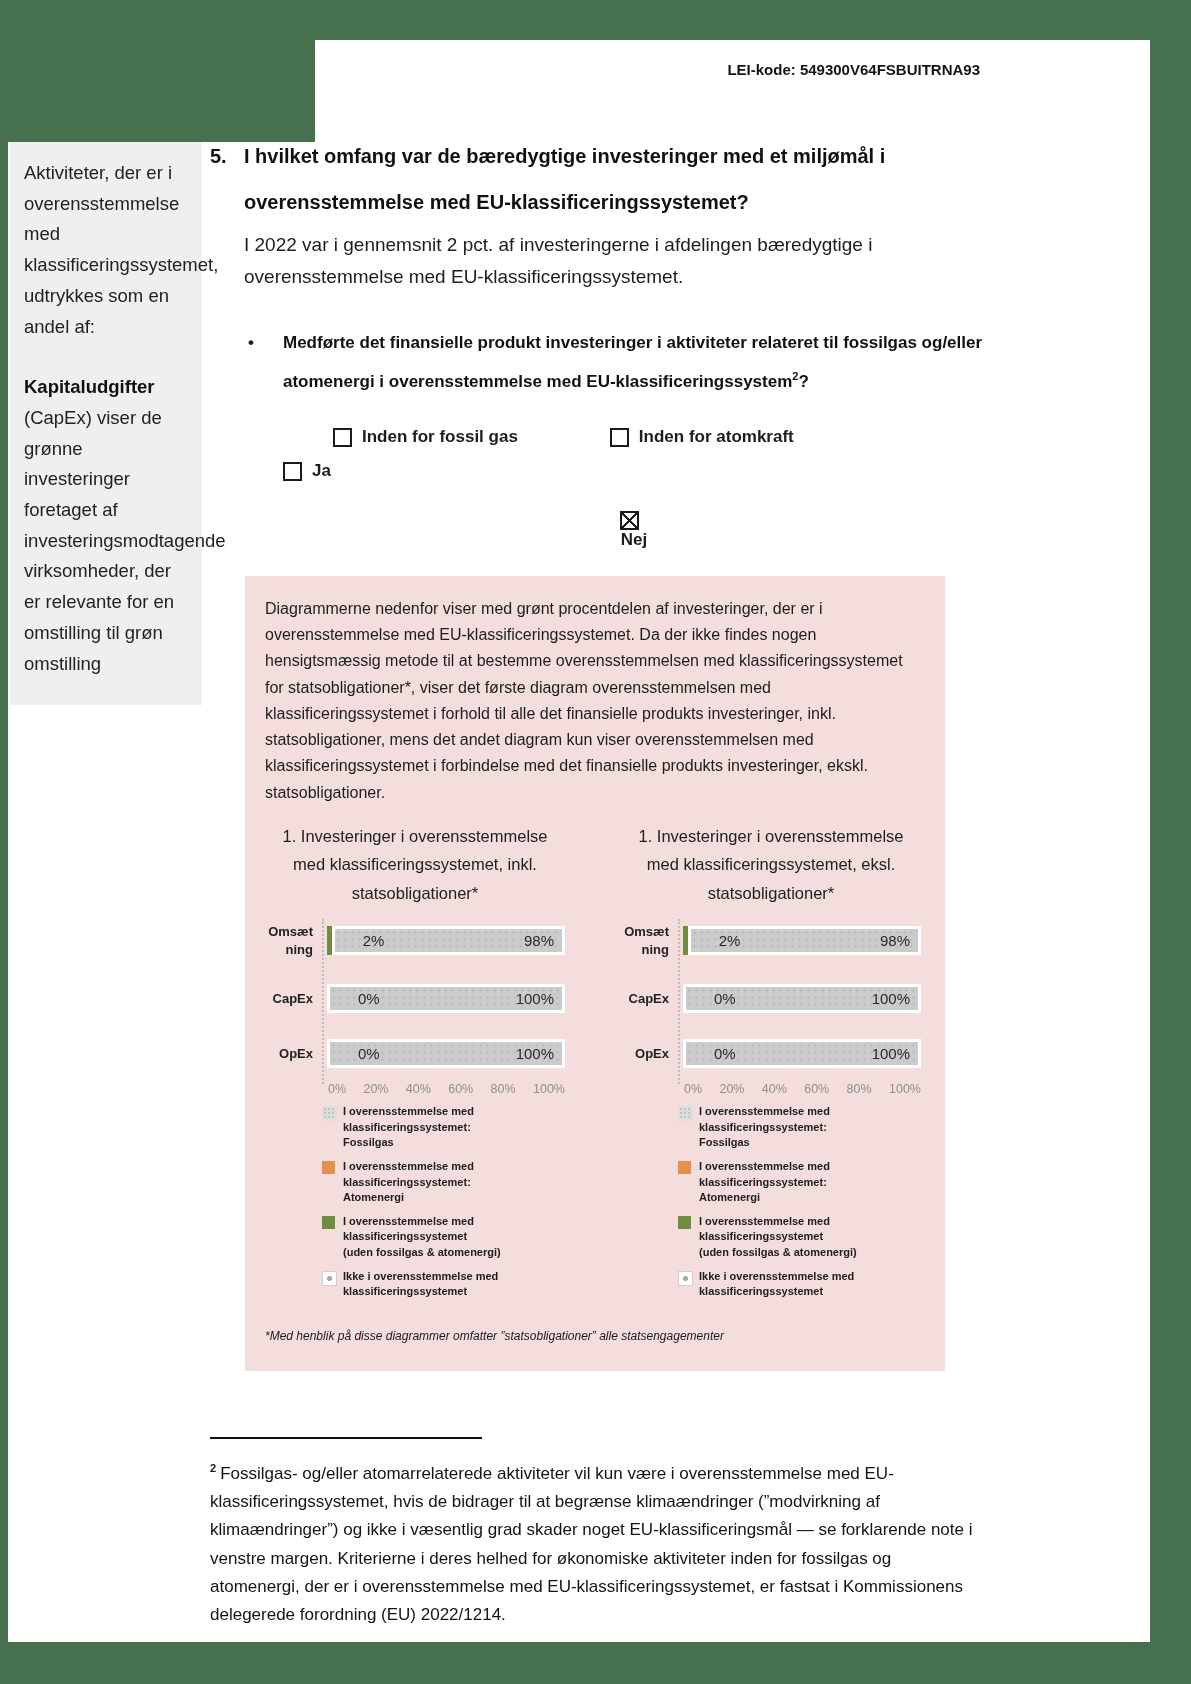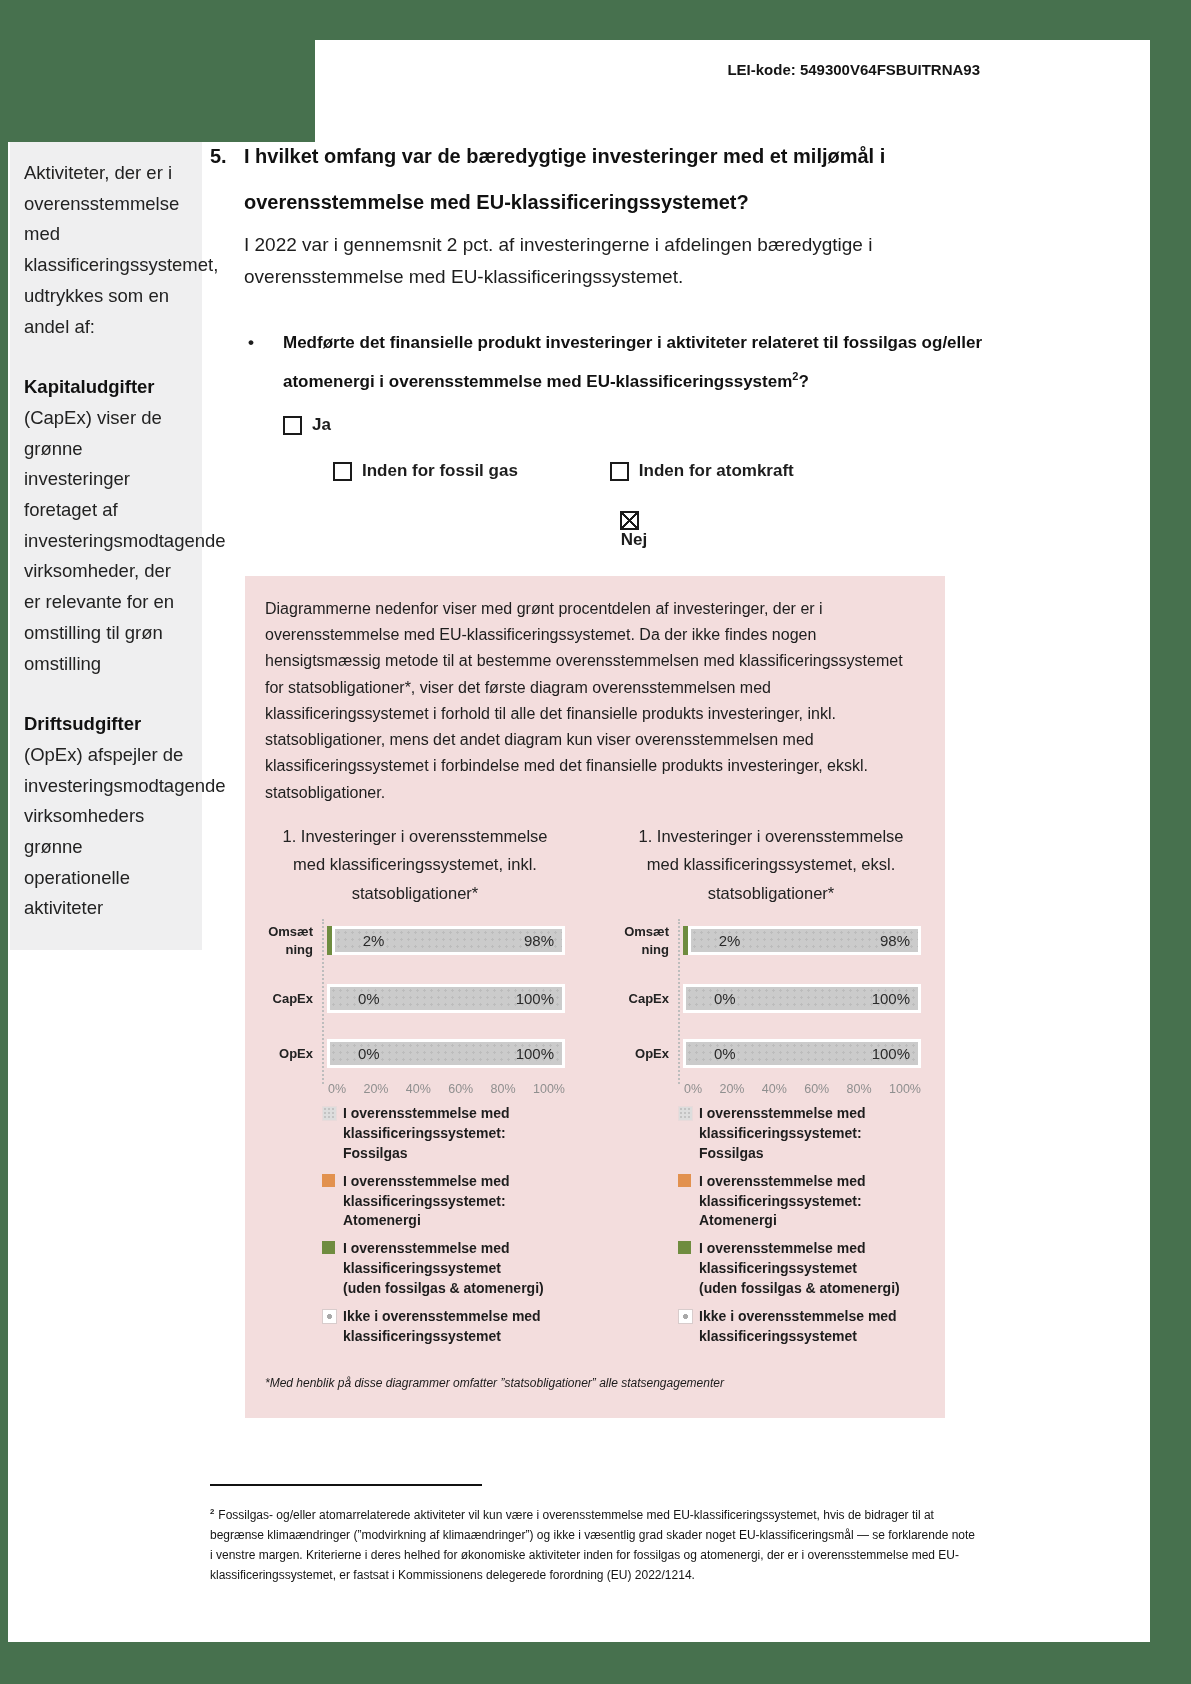--- a/index.html
+++ b/index.html
@@ -87,80 +87,79 @@
     font-size:15px;color:#2a2a2a;
   }
   .val-left{padding-left:28px;}
   .val-right{padding-right:8px;}
   .axis-row{
     display:flex;justify-content:space-between;
     margin:14px 0 6px 63px;font-size:12.5px;color:#8f8f8f;
   }
   .legend{margin:8px 0 0 57px;}
   .legend-item{display:grid;grid-template-columns:15px 1fr;column-gap:6px;margin-bottom:8px;}
-  .legend-text{font-size:14px;font-weight:700;line-height:1.42;color:#1d1d1d;}
+  .legend-text{font-size:11px;font-weight:700;line-height:1.42;color:#1d1d1d;}
   .sw{width:13px;height:13px;margin-top:2px;}
   .sw-fossil{
     background-color:#dddddd;
     background-image:radial-gradient(#c3c3c3 1px, transparent 1.2px);
     background-size:4px 4px;border:1px solid #e9dada;
   }
   .sw-atom{background:#e2914e;}
   .sw-green{background:#6f8c3f;}
   .sw-none{
     background:#ffffff;border:1px solid #d8cccc;
     background-image:radial-gradient(#a9a9a9 2.4px, transparent 2.7px);
     background-position:center;background-repeat:no-repeat;
   }
   .infobox-note{font-size:12px;font-style:italic;line-height:1.8;margin:18px 0 0 0;color:#1b1b1b;}
   
   .fn-divider{width:272px;border:none;border-top:2px solid #111;margin:66px 0 0 0;}
-  .footnote{margin:20px 0 7px 0;width:765px;font-size:12px;line-height:1.66;color:#141414;}
+  .footnote{margin:20px 0 7px 0;width:765px;font-size:17px;line-height:1.66;color:#141414;}
   .footnote sup{font-weight:700;margin-right:4px;}
 </style>
 </head>
 <body>
 
 <div class="page"></div>
 <div class="corner-green"></div>
 
 <div class="doc-header">
   <div>LEI-kode: 549300V64FSBUITRNA93</div>
 </div>
 
 <div class="sidebar">
   <p>Aktiviteter, der er i overensstemmelse med klassificeringssystemet, udtrykkes som en andel af:</p>
   <p><strong>Kapitaludgifter</strong> <span>(CapEx) viser de grønne investeringer foretaget af investeringsmodtagende virksomheder, der er relevante for en omstilling til grøn omstilling</span></p>
-  <p><strong>Driftsudgifter</strong> <span>(OpEx) afspejler de investeringsmodtagende virksomheders grønne operationelle aktiviteter</span></p>
 </div>
 
 <div class="main">
 
   <div class="q-head">
     <span class="q-num">5.</span>
     <span class="q-title">I hvilket omfang var de bæredygtige investeringer med et miljømål i overensstemmelse med EU-klassificeringssystemet?</span>
   </div>
   <p class="q-intro">I 2022 var i gennemsnit 2 pct. af investeringerne i afdelingen bæredygtige i overensstemmelse med EU-klassificeringssystemet.</p>
 
   <div class="bullet-block">
     <span class="bullet-dot">•</span>
     <span class="bullet-text"><span>Medførte det finansielle produkt investeringer i aktiviteter relateret til fossilgas og/eller atomenergi i overensstemmelse med EU-klassificeringssystem</span><sup>2</sup><span>?</span></span>
-  </div>
-
-  <div class="cb-row">
-    <span class="cb"></span>
-    <span>Ja</span>
   </div>
 
   <div class="cb-row sub">
     <span class="cb"></span>
     <span>Inden for fossil gas</span>
     <span class="cb-gap"></span>
     <span class="cb"></span>
     <span>Inden for atomkraft</span>
+  </div>
+
+  <div class="cb-row">
+    <span class="cb"></span>
+    <span>Ja</span>
   </div>
 
   <div class="cb-row nej">
     <span class="cb checked"></span>
     <span>Nej</span>
   </div>
 
   <div class="infobox">
     <p class="infobox-par">Diagrammerne nedenfor viser med grønt procentdelen af investeringer, der er i overensstemmelse med EU-klassificeringssystemet. Da der ikke findes nogen hensigtsmæssig metode til at bestemme overensstemmelsen med klassificeringssystemet for statsobligationer*, viser det første diagram overensstemmelsen med klassificeringssystemet i forhold til alle det finansielle produkts investeringer, inkl. statsobligationer, mens det andet diagram kun viser overensstemmelsen med klassificeringssystemet i forbindelse med det finansielle produkts investeringer, ekskl. statsobligationer.</p>
 

